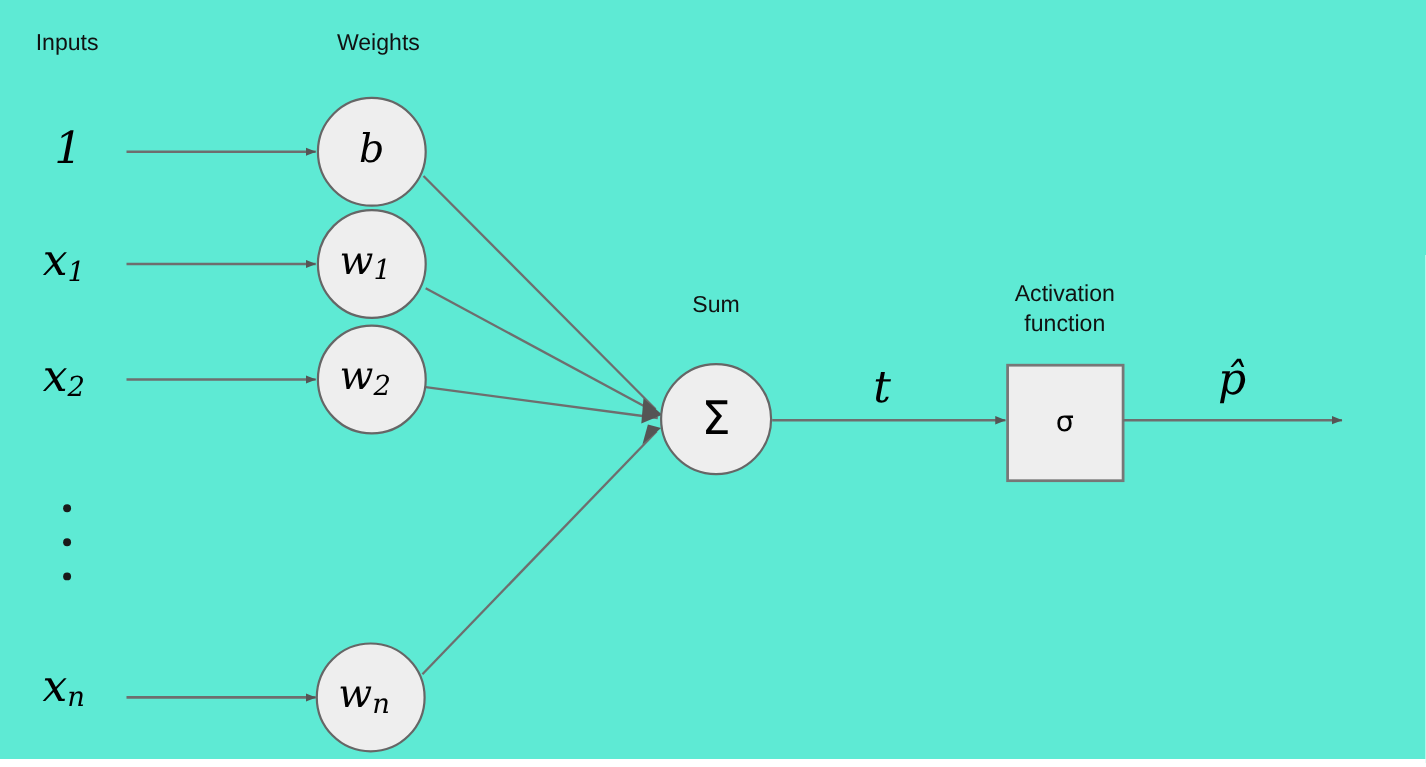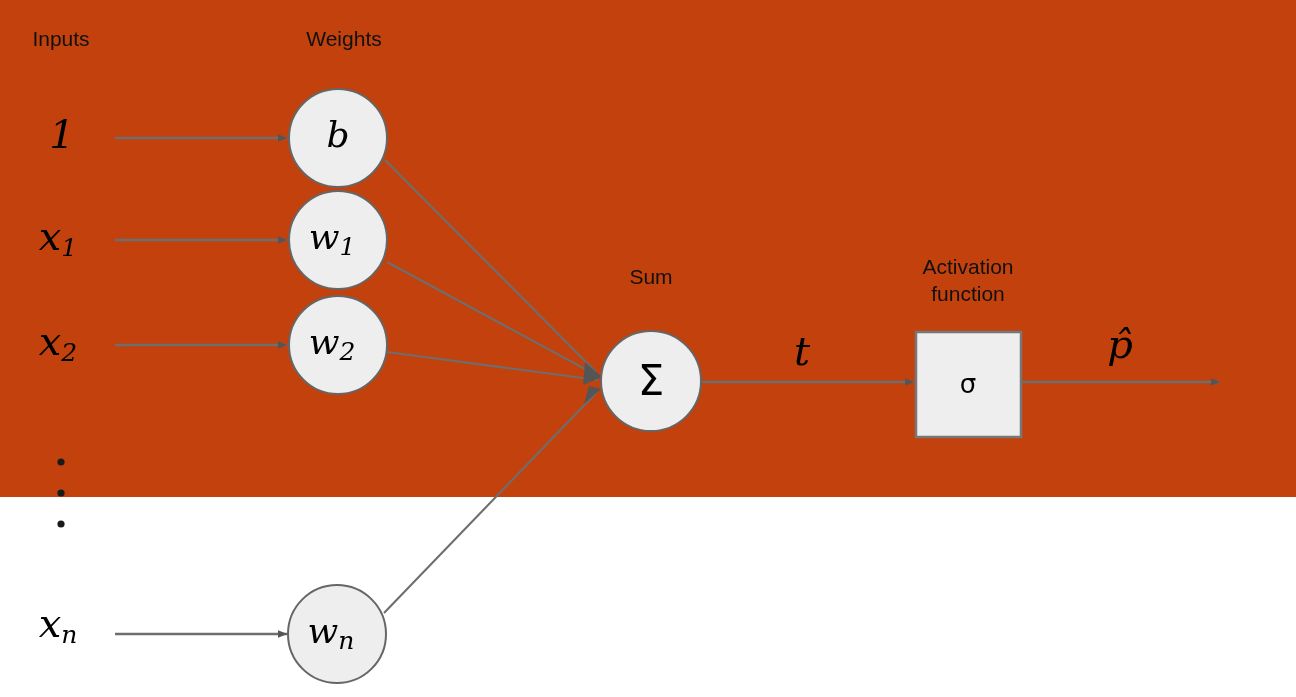--- a/index.html
+++ b/index.html
@@ -10,22 +10,22 @@
   }
   body {
     width: 1296px;
     height: 697px;
     overflow: hidden;
     font-family: "Liberation Sans", sans-serif;
   }
   #diagram-root {
     position: relative;
     width: 1296px;
-    height: 497px;
-    background: #c2410c;
+    height: 690px;
+    background: #5eead4;
   }
   svg#diagram-svg {
     position: absolute;
     left: 0;
     top: 0;
     width: 1296px;
     height: 697px;
     display: block;
   }
   .section-label {

